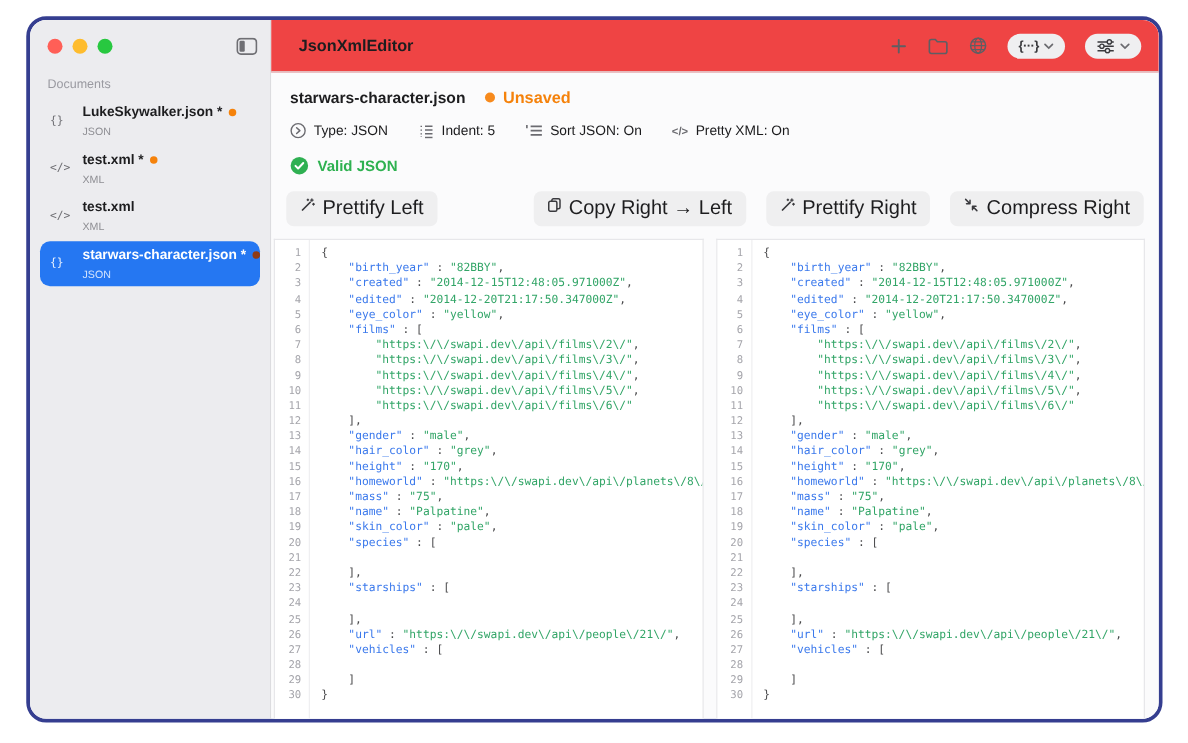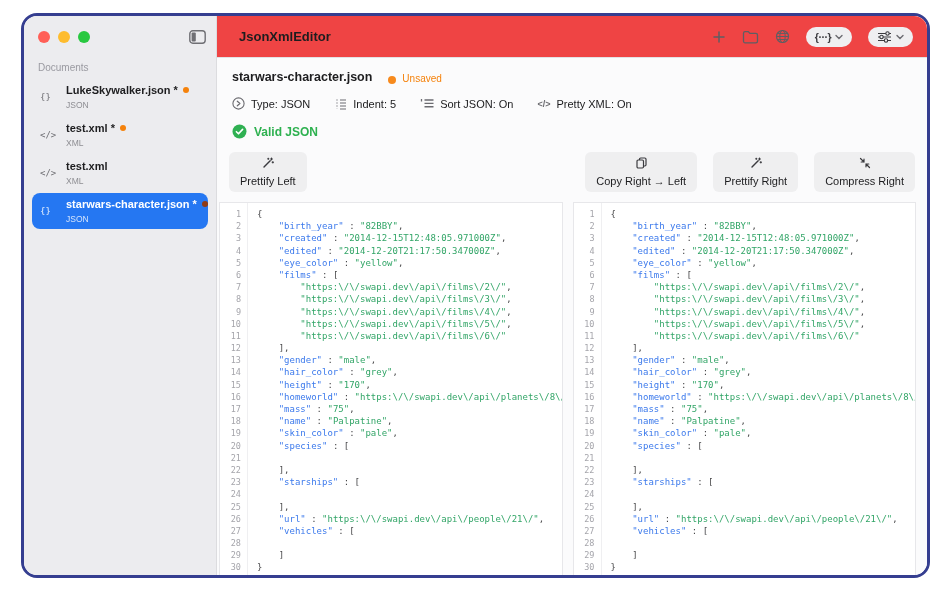--- a/index.html
+++ b/index.html
@@ -34,36 +34,36 @@
   
   .main { flex:1; display:flex; flex-direction:column; min-width:0; background:#FBFBFC; }
   .toolbar { height:42px; background:#ef4444; border-bottom:1px solid #E2E2E5; display:flex; align-items:center; padding:0 14px 0 22px; flex-shrink:0; }
   .app-title { font-size:13px; font-weight:700; color:#1D1D1F; }
   .toolbar-actions { margin-left:auto; display:flex; align-items:center; gap:16px; }
   .tb-icon { color:#5E5E63; display:flex; align-items:center; cursor:default; }
   .tb-pill { background:#EFEFF1; border-radius:14px; padding:4px 9px; display:flex; align-items:center; gap:4px; color:#3A3A3E; font-size:11px; cursor:default; }
   .tb-pill .braces { font-size:10.5px; font-weight:600; letter-spacing:-0.5px; }
 
   .content { padding:12px 12px 0 12px; display:flex; flex-direction:column; flex:1; min-height:0; }
-  .file-row { display:flex; align-items:flex-end; padding-left:3px; }
+  .file-row { display:flex; align-items:center; padding-left:3px; }
   .file-name { font-size:12.5px; font-weight:700; color:#1D1D1F; }
   .status-dot { width:8px; height:8px; border-radius:50%; background:#F78A1D; margin-left:16px; }
-  .status-text { font-size:10px; font-weight:400; color:#F5820B; margin-left:6px; }
+  .status-text { font-size:13px; font-weight:700; color:#F5820B; margin-left:6px; }
 
   .settings-row { display:flex; align-items:center; gap:24px; margin-top:13px; padding-left:3px; }
   .setting { display:flex; align-items:center; gap:6px; font-size:11px; color:#1B1B1D; cursor:default; }
   .setting .s-icon { color:#6B6B70; display:flex; align-items:center; }
   .code-glyph { font-size:9px; font-weight:600; color:#6B6B70; font-family:"Liberation Sans",sans-serif; }
 
   .valid-row { display:flex; align-items:center; gap:7px; margin-top:14px; padding-left:3px; }
   .valid-text { font-size:12px; font-weight:600; color:#2EB150; }
 
   .actions-row { display:flex; align-items:center; margin-top:13px; }
-  .btn { background:#EFEFF0; border:none; border-radius:6px; padding:5px 11px; font-size:11px; color:#1D1D1F;
-    font-family:"Liberation Sans",sans-serif; display:flex; align-items:center; gap:6px; cursor:default;flex-direction:column; }
+  .btn { background:#EFEFF0; border:none; border-radius:6px; padding:5px 11px; font-size:16px; color:#1D1D1F;
+    font-family:"Liberation Sans",sans-serif; display:flex; align-items:flex-start; gap:6px; cursor:default; }
   .btn .b-icon { display:flex; color:#3A3A3E; }
   .actions-right { margin-left:auto; display:flex; gap:16px; }
 
   
   .panes { display:flex; gap:10px; margin-top:10px; flex:1; min-height:0; margin-left:-10px; margin-right:-1px; }
   .pane { flex:1; min-width:0; background:#fff; border:1px solid #E7E7EA; border-bottom:none; display:flex; overflow:hidden; }
   .gutter { width:28px; flex-shrink:0; padding:5px 6px 0 0; text-align:right; color:#A5A5AB; font-family:"DejaVu Sans Mono", monospace; font-size:8.5px; border-right:1px solid #EFEFF1; background:#fff; }
   .gutter .ln { height:12.2px; line-height:12.2px; }
   .code { flex:1; min-width:0; padding:5px 0 0 9px; font-family:"DejaVu Sans Mono", monospace; font-size:9px; color:#48484A; overflow:hidden; }
   .code .cl { height:12.2px; line-height:12.2px; white-space:pre; }

